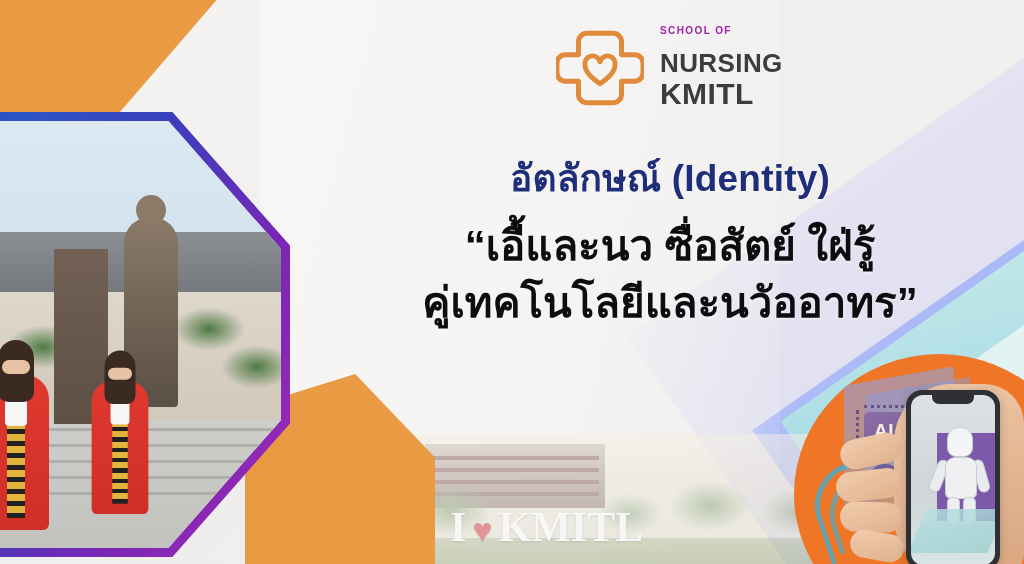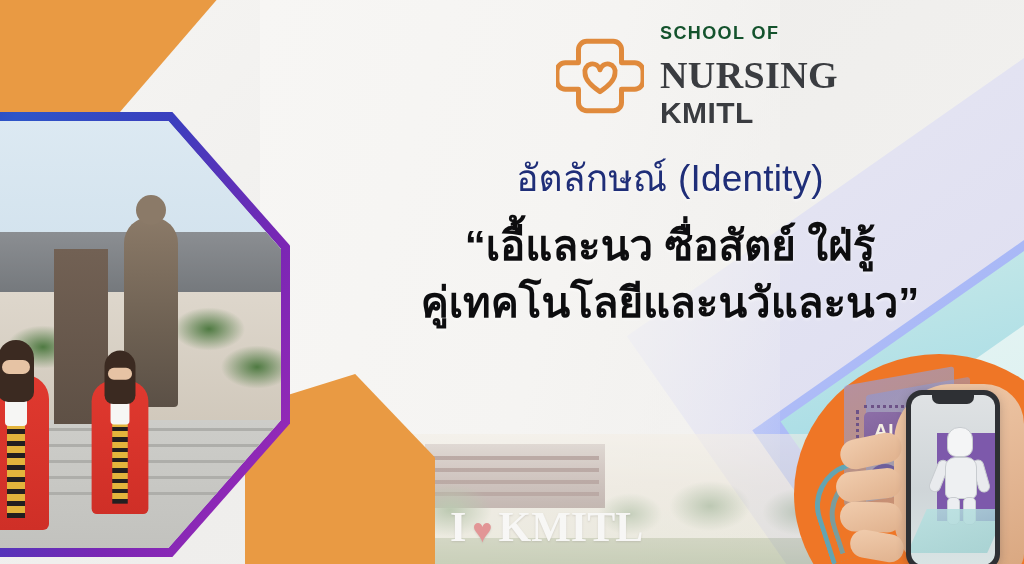--- a/index.html
+++ b/index.html
@@ -208,39 +208,39 @@
   .s3{ left:208px; bottom:34px; transform:scale(.86); transform-origin:bottom center;}
 
   
   .logo{
     position:absolute; left:556px; top:24px;
     display:flex; align-items:center; gap:16px;
   }
   .logo-mark{ width:88px; height:88px; display:block; }
   .logo-text{ line-height:1; }
   .logo-school{
-    font-size:18px; letter-spacing:1.4px; font-weight:600;
-    color:#14532d; margin-bottom:14px;
+    font-size:10px; letter-spacing:1.4px; font-weight:600;
+    color:#a21caf; margin-bottom:14px;
   }
   .logo-nursing{
-    font-size:38px; font-weight:800; letter-spacing:.4px;
-    color:#3a3c40; line-height:1.04;font-family:Liberation Serif, serif;
+    font-size:26px; font-weight:800; letter-spacing:.4px;
+    color:#3a3c40; line-height:1.04;
   }
   .logo-kmitl{
     font-size:30px; font-weight:800; letter-spacing:.4px;
     color:#3a3c40; line-height:1.1;
   }
 
   
   .headline{
     position:absolute; left:380px; top:148px; width:580px;
     text-align:center;
   }
   .h-identity{
-    font-size:37px; font-weight:400; color:#1f2e78;
+    font-size:37px; font-weight:700; color:#1f2e78;
     letter-spacing:.2px;
     text-shadow:0 2px 3px rgba(255,255,255,.55);
     margin-bottom:10px;
   }
   .h-quote{
     font-size:42px; font-weight:800; color:#0d0d0f;
     line-height:1.36;
     text-shadow:0 2px 3px rgba(255,255,255,.5);
   }
   .h-quote .ln{ display:block; white-space:nowrap; }
@@ -432,21 +432,21 @@
       <div class="logo-school">SCHOOL OF</div>
       <div class="logo-nursing">NURSING</div>
       <div class="logo-kmitl">KMITL</div>
     </div>
   </div>
 
   <div class="headline">
     <div class="h-identity">อัตลักษณ์ (Identity)</div>
     <div class="h-quote">
       <span class="ln">“เอื้และนว ซื่อสัตย์ ใฝ่รู้</span>
-      <span class="ln">คู่เทคโนโลยีและนวัและนว”</span>
+      <span class="ln">คู่เทคโนโลยีและนวัออาทร”</span>
     </div>
   </div>
 
   <div class="ai-scene">
     <div class="ai-sheet sheet-a"></div>
     <div class="ai-sheet sheet-b"></div>
     <div class="swoosh"></div>
     <div class="swoosh s-b"></div>
     <div class="chip-legs"></div>
     <div class="ai-chip">AI</div>

